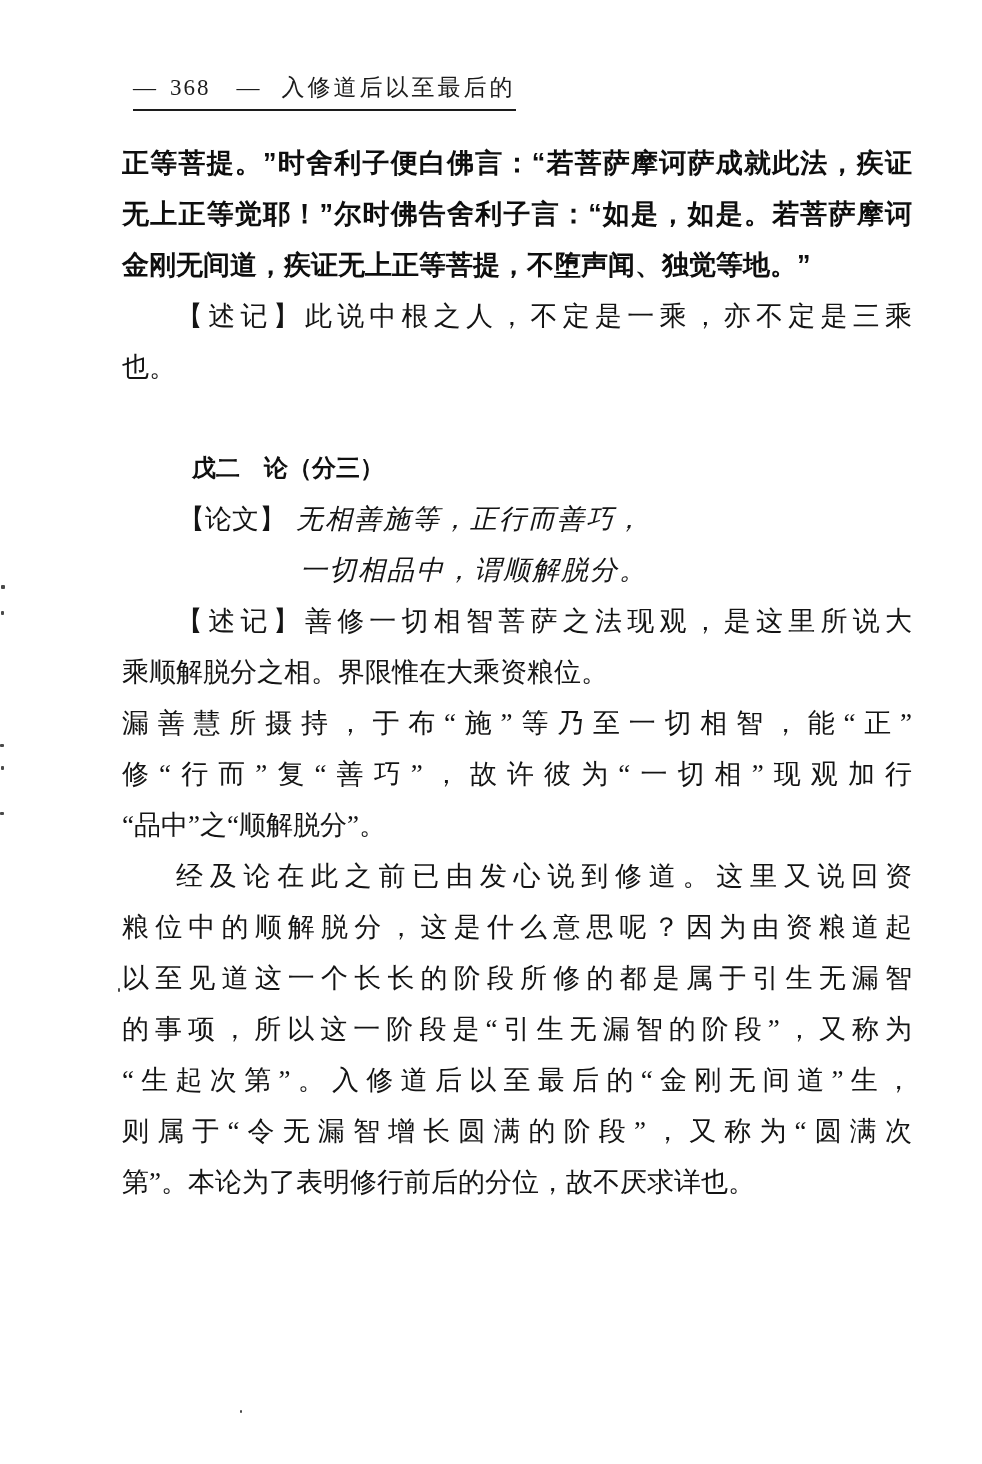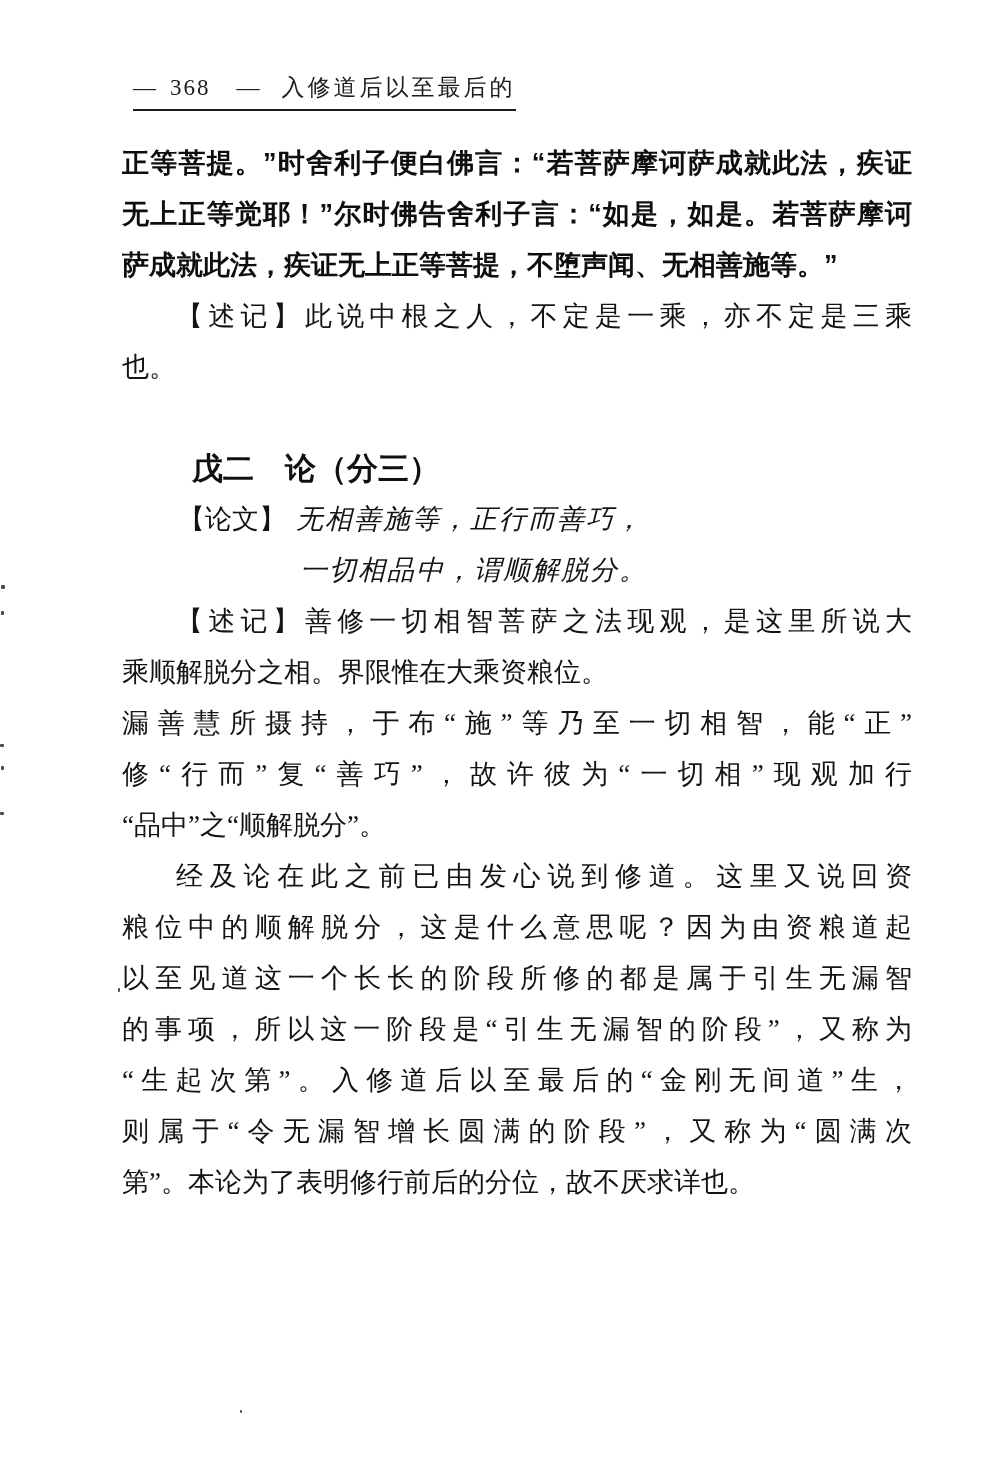--- a/index.html
+++ b/index.html
@@ -29,21 +29,21 @@
   .content {
     position:absolute; left:122px; top:138px; width:790px;
     font-size:27px; line-height:51px;
     color:#141414;
   }
   .ln { height:51px; overflow:visible; text-align:left; }
   .just { text-align:justify; text-align-last:justify; }
   .bold-quote { font-family:"Liberation Sans", sans-serif; font-weight:700; color:#0e0e0e; }
   .indent2 { padding-left:54px; }
   .spacer { height:50px; }
-  .heading { font-weight:700; font-size:31px; color:#101010; }
+  .heading { font-weight:700; font-size:24px; color:#101010; }
   .h1-ind { padding-left:70px; }
   .h2-ind { padding-left:100px; }
   .lunwen-line { padding-left:56px; }
   .lunwen-label { margin-right:10px; }
   .verse { font-style:italic; letter-spacing:2px; }
   .verse2-ind { padding-left:178px; }
 
   
   .speck { position:absolute; background:#4a4a4a; border-radius:1px; }
   .sp1 { left:1px;  top:585px;  width:4px; height:4px; }
@@ -63,21 +63,21 @@
     <span class="dash">—</span>
     <span class="pgnum">368</span>
     <span class="dash dash2">—</span>
     <span class="btitle">入修道后以至最后的</span>
   </div>
 
   <div class="content">
 
     <div class="ln just bold-quote">正等菩提。”时舍利子便白佛言：“若菩萨摩诃萨成就此法，疾证</div>
     <div class="ln just bold-quote">无上正等觉耶！”尔时佛告舍利子言：“如是，如是。若菩萨摩诃</div>
-    <div class="ln bold-quote">萨成就此法，疾证无上正等菩提，不堕声闻、无相善施等。”</div>
+    <div class="ln bold-quote">金刚无间道，疾证无上正等菩提，不堕声闻、独觉等地。”</div>
 
     <div class="ln just indent2">【述记】此说中根之人，不定是一乘，亦不定是三乘</div>
     <div class="ln">也。</div>
 
     <div class="spacer"></div>
 
     <div class="ln heading h1-ind">戊二　论（分三）</div>
 
     <div class="ln lunwen-line">
       <span class="lunwen-label">【论文】</span><span class="verse">无相善施等，正行而善巧，</span>

